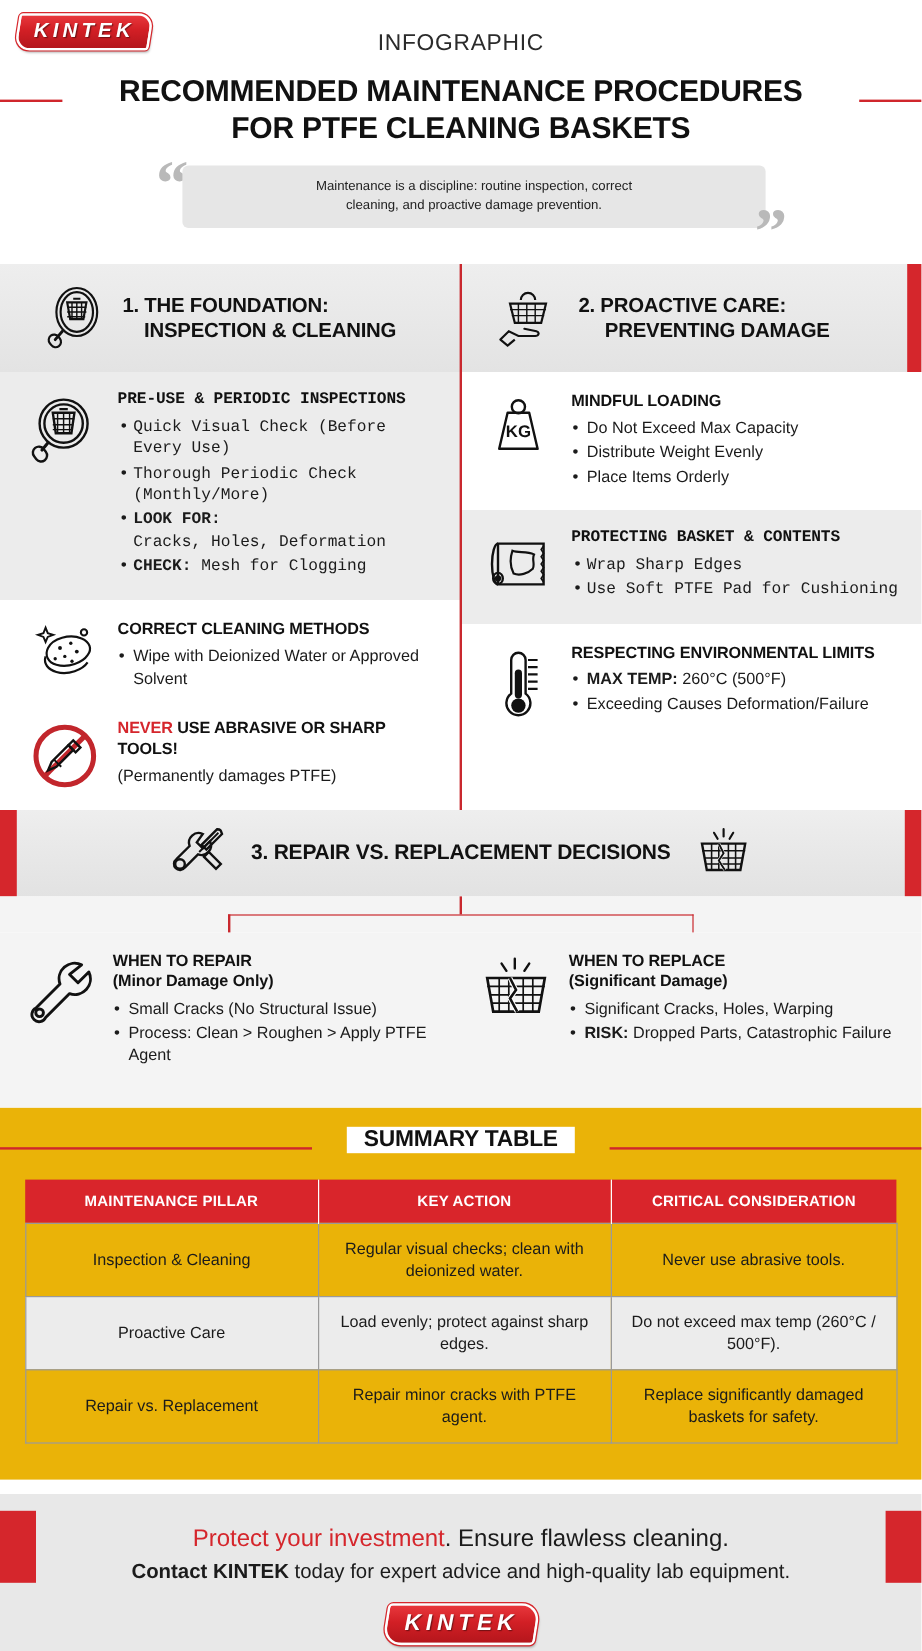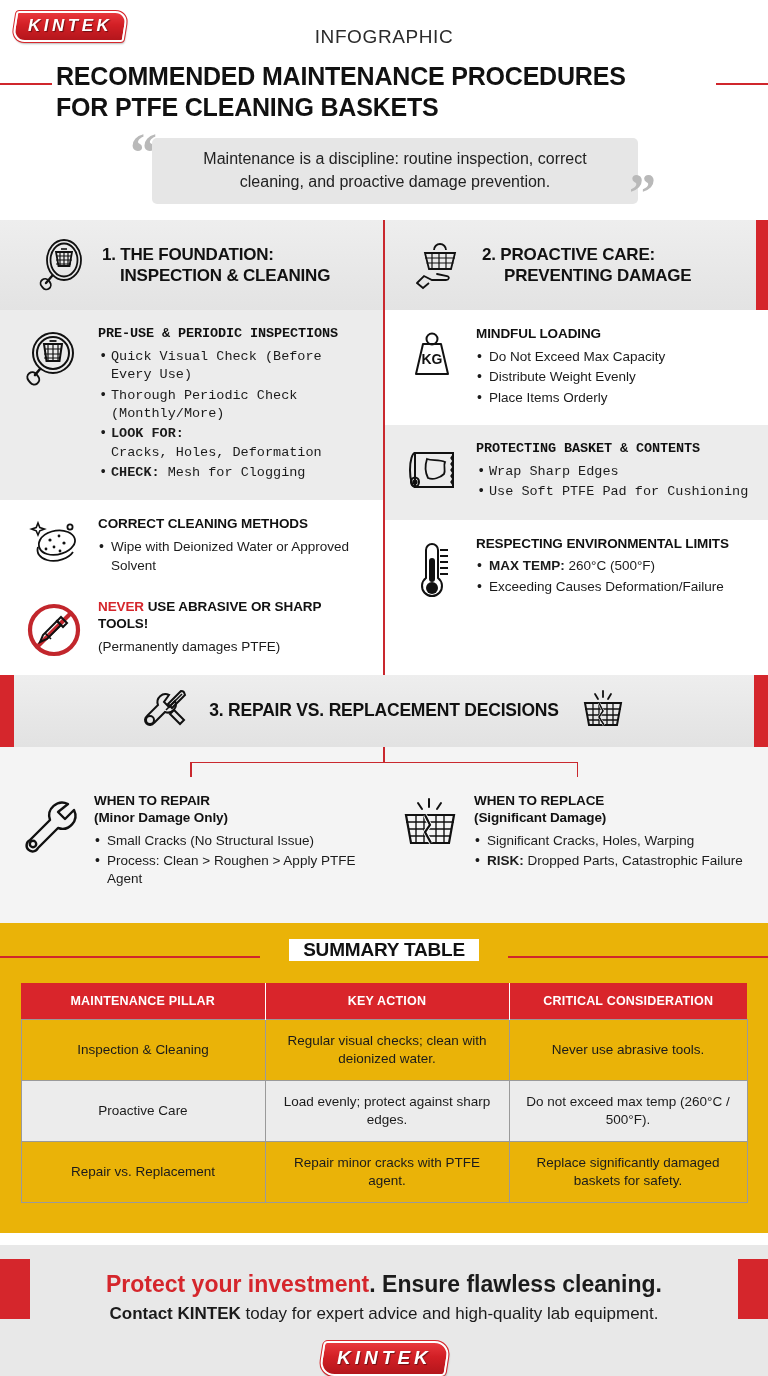--- a/index.html
+++ b/index.html
@@ -40,32 +40,32 @@
     text-align:center; font-size: 19px; letter-spacing: .6px;
     color:#2b2b2b; padding: 16px 0 9px;
   }
   .title-band { position: relative; padding: 4px 0 2px; }
   .title-band .rule {
     position:absolute; top: 26px; height: 2px; background:#d0262c;
   }
   .title-band .rule.left { left: 0; width: 52px; }
   .title-band .rule.right { right: 0; width: 52px; }
   .main-title {
-    font-size: 25px; font-weight: bold;
+    text-align:center; font-size: 25px; font-weight: bold;
     line-height: 1.22; letter-spacing: -0.2px; color:#111;
     padding: 0 56px;
   }
 
   
   .quote-row { position: relative; margin: 14px 0 10px; height: 66px; }
   .quote-box {
     position:absolute; left: 152px; right: 130px; top: 0;
     background:#e6e6e6; border-radius: 5px;
     padding: 10px 16px 11px; text-align:center;
-    font-size: 16px; line-height: 1.42; color:#222;
+    font-size: 11px; line-height: 1.42; color:#222;
   }
   .qmark {
     position:absolute; color:#b9b9b9; font-weight:bold;
     font-family: "Liberation Serif", serif; font-size: 54px; line-height: 1;
   }
   .qmark.open { left: 130px; top: -12px; }
   .qmark.close { right: 112px; top: 28px; }
 
   
   .cols { position: relative; display:flex; width:768px; }
@@ -165,21 +165,21 @@
   table.summary col.c2 { width: 244px; }
   table.summary col.c3 { width: 238px; }
 
   
   .footer {
     position:relative; background:#e8e8e8; margin-top: 12px;
     padding: 22px 0 16px; text-align:center;
   }
   .footer::before { content:""; position:absolute; left:0; top:14px; width:30px; height:60px; background:#d5262c; }
   .footer::after  { content:""; position:absolute; right:0; top:14px; width:30px; height:60px; background:#d5262c; }
-  .cta1 { font-size: 23px; font-weight:bold; line-height:1.5; }
+  .cta1 { font-size: 20px; font-weight:normal; line-height:1.5; }
   .cta2 { font-size: 17px; line-height:1.5; }
   .footer-logo { margin: 14px 0 7px; }
   .website { font-size: 11.5px; color:#222; margin-top: 2px; }
   .tagline {
     font-size: 11.5px; color:#c4262c; font-weight:bold; font-style: italic;
     letter-spacing: .7px; margin-top: 2px;
   }
 
   svg { display:block; }
 </style>

